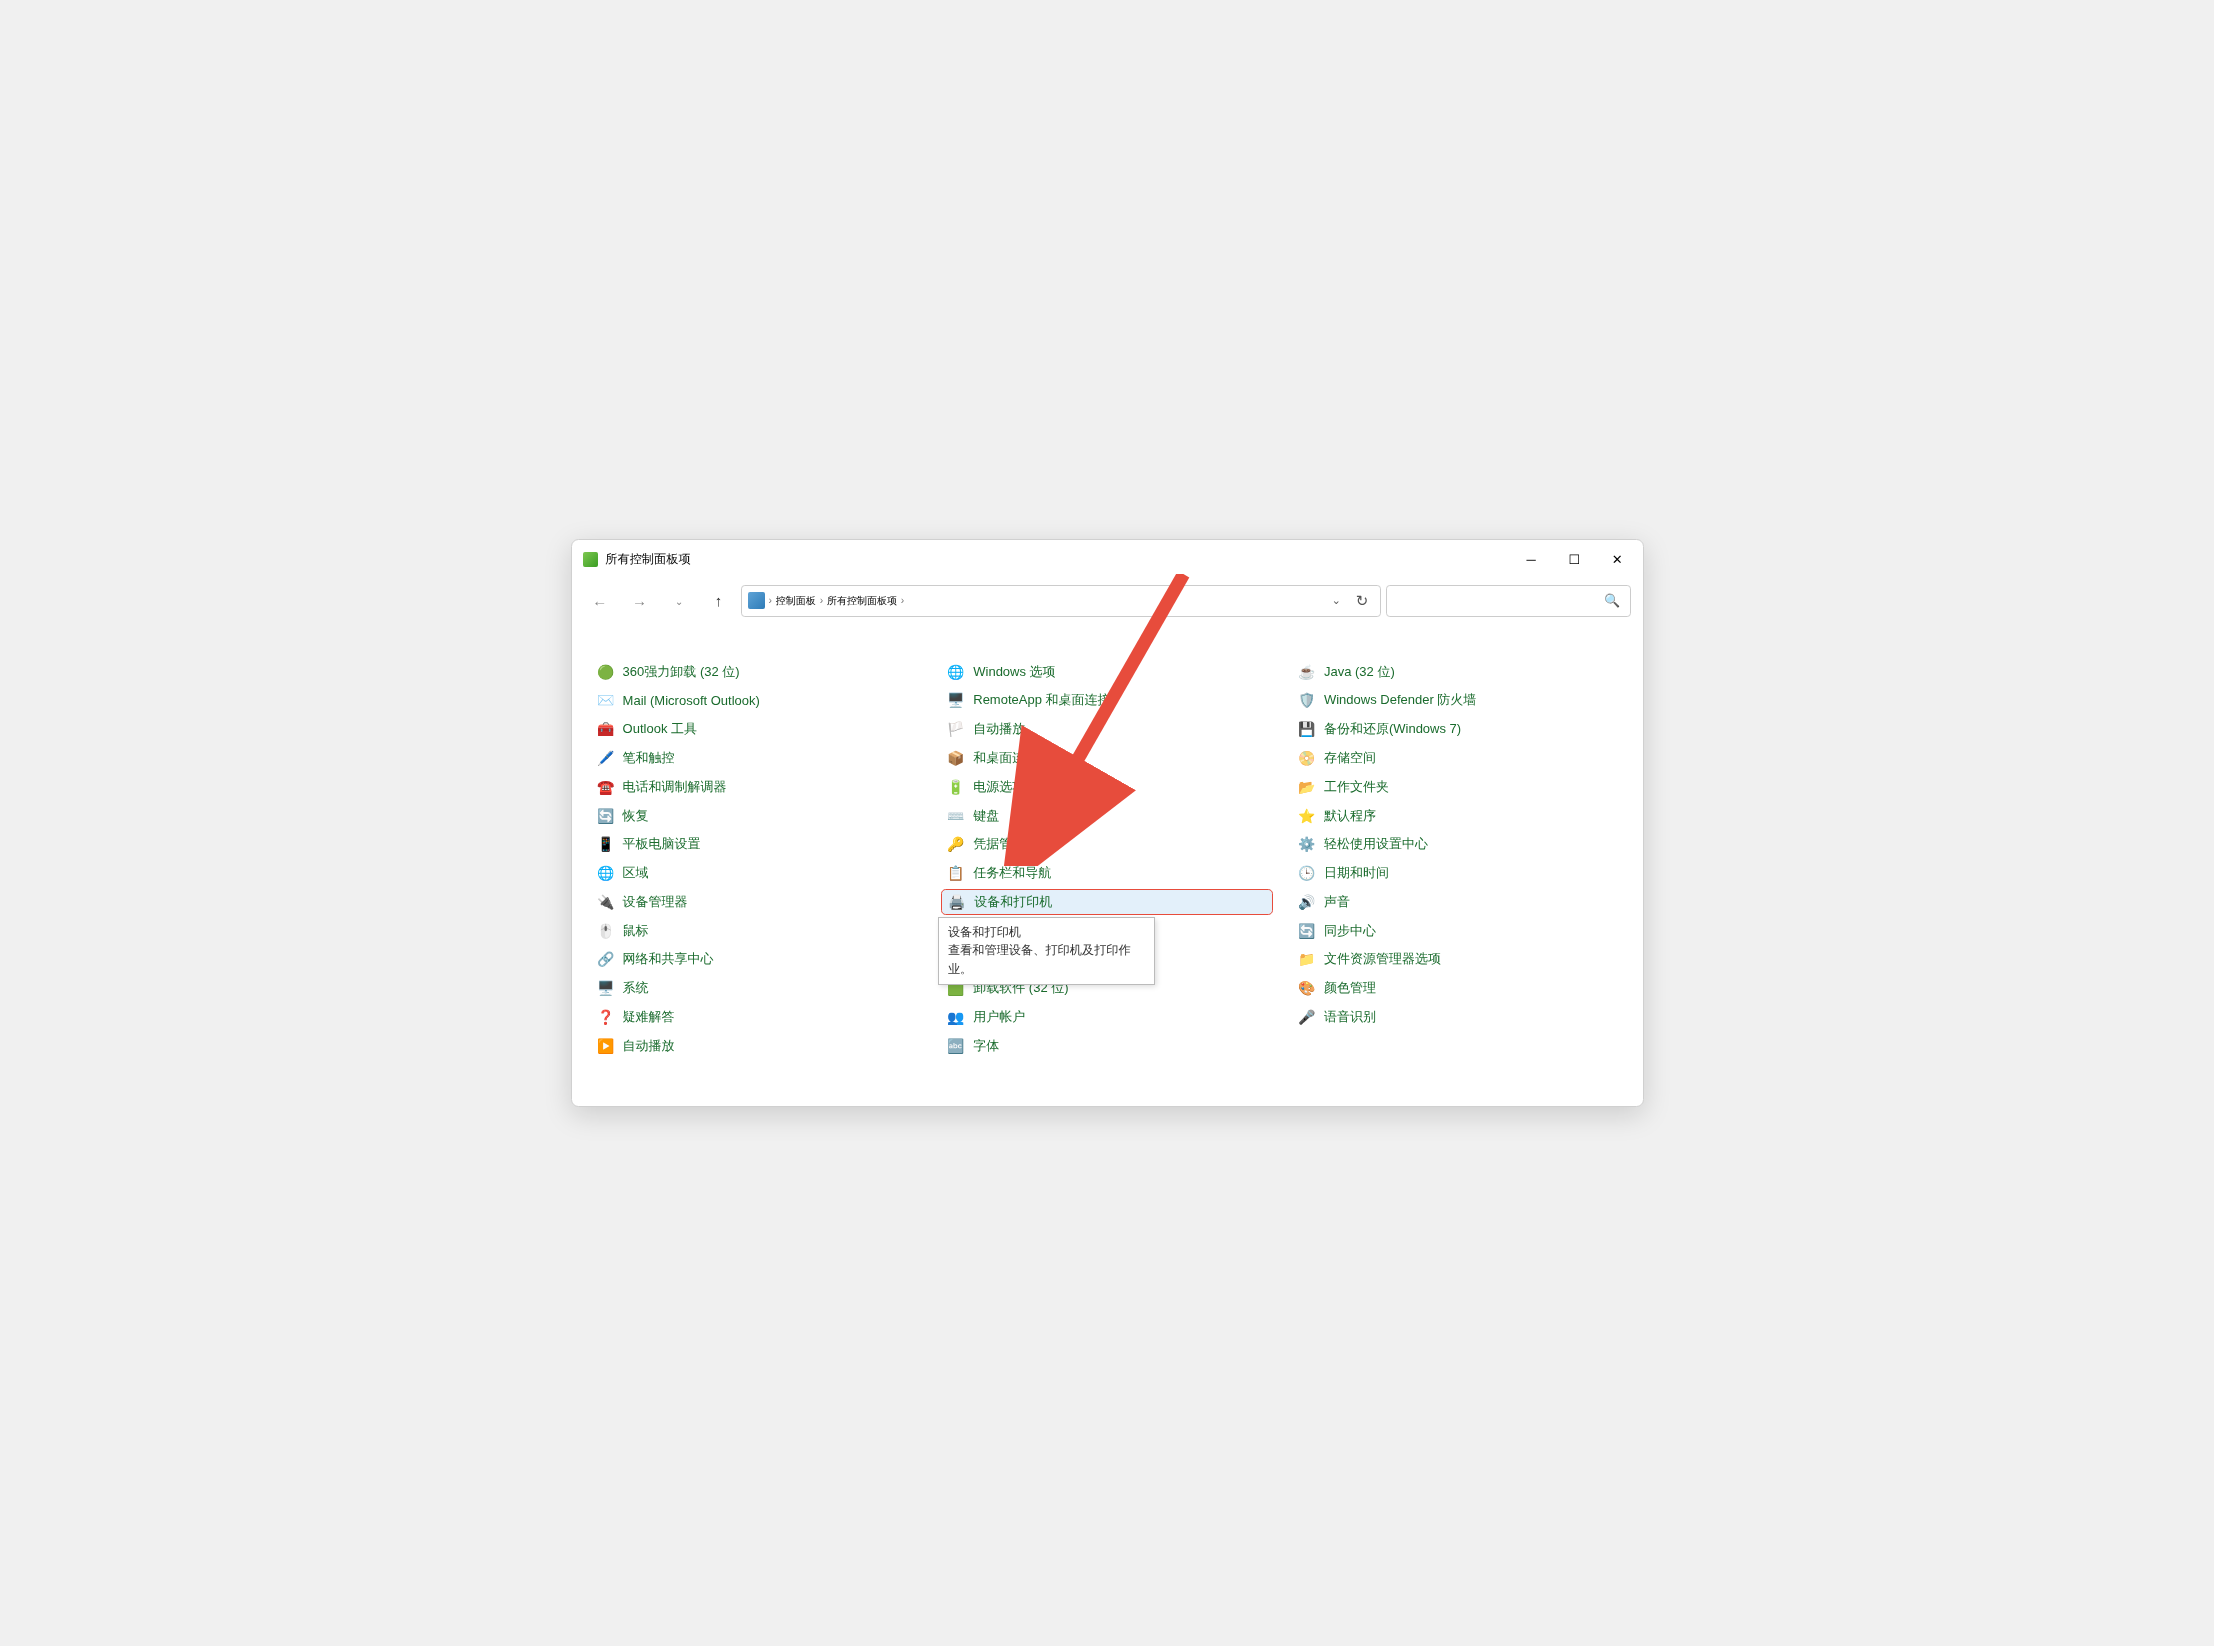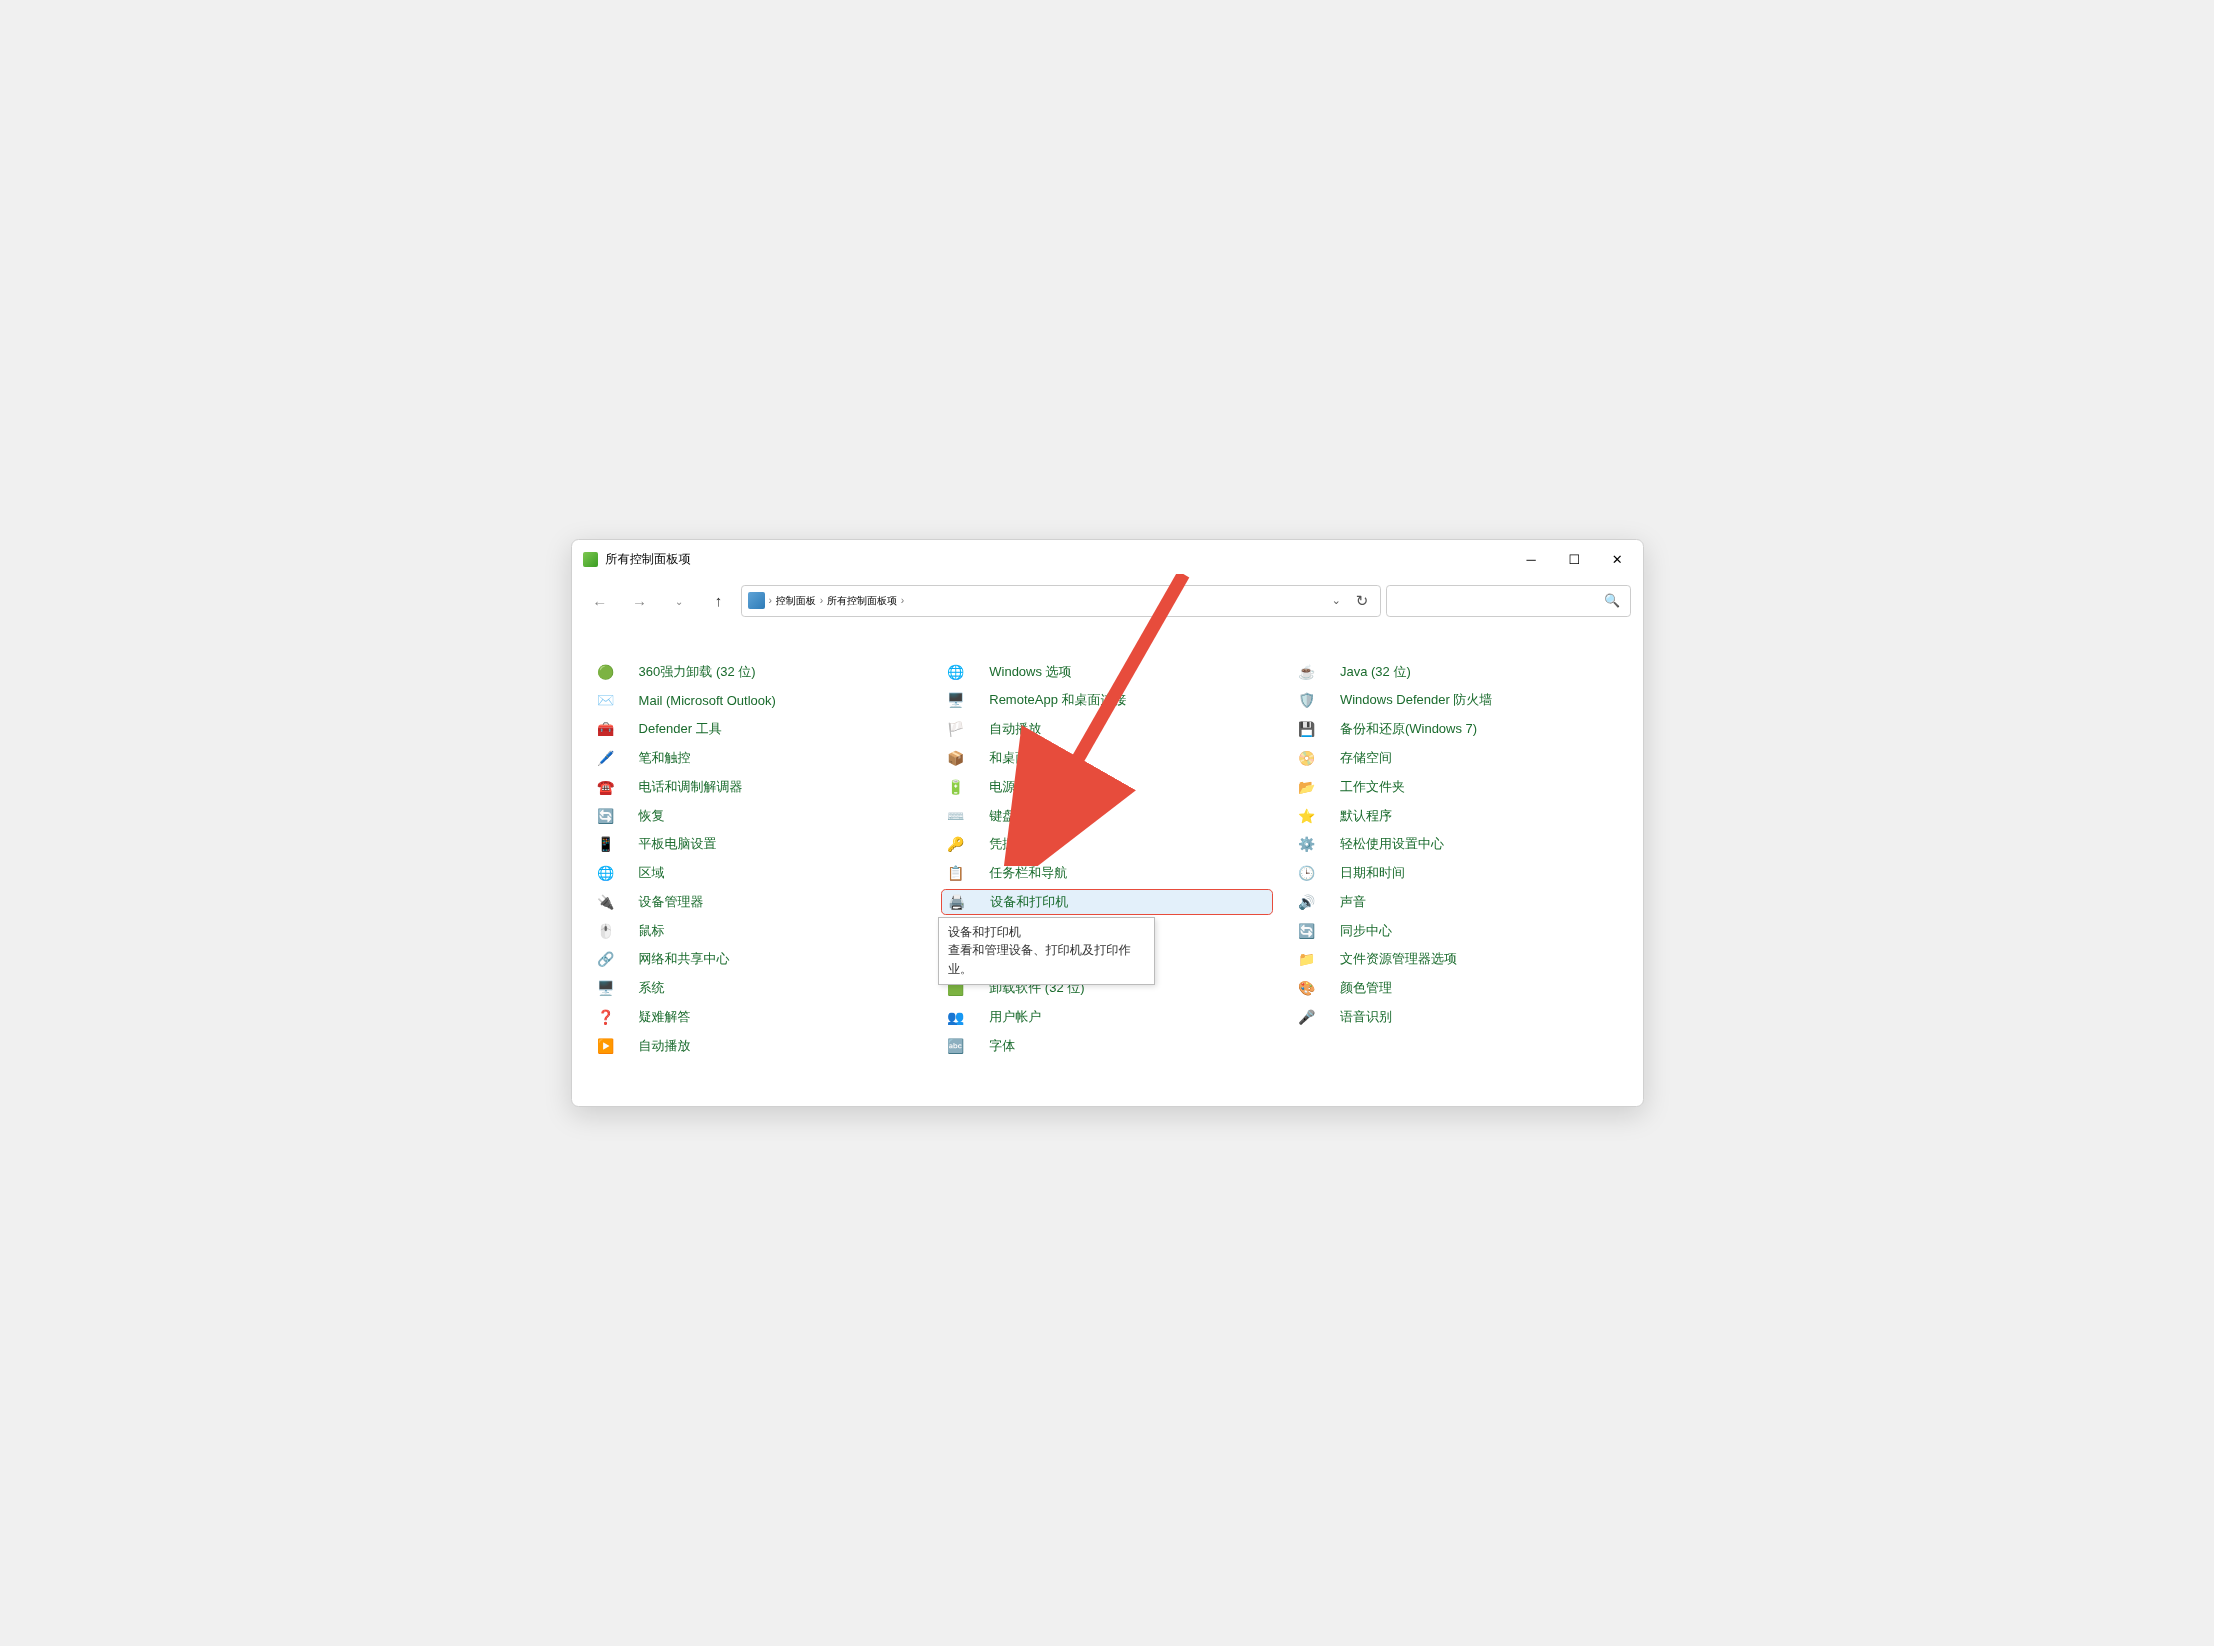--- a/index.html
+++ b/index.html
@@ -124,21 +124,21 @@
       background: #e3f0fa;
       border: 1.9px solid #e74c3c;
       border-radius: 4.7px;
     }
     .icn {
       width: 19px; height: 19px;
       display: flex; align-items: center; justify-content: center;
       font-size: 14px;
       flex-shrink: 0;
     }
-    .item-label { white-space: nowrap; margin-left: 16px; }
+    .item-label { white-space: nowrap; }
     .tooltip {
       position: absolute;
       background: #fff;
       border: 0.9px solid #bbb;
       padding: 5.6px 9.4px;
       font-size: 12.2px;
       color: #333;
       box-shadow: 1.9px 1.9px 5.6px rgba(0,0,0,0.15);
       z-index: 20;
       line-height: 1.5;
@@ -195,21 +195,21 @@
           <div class="item">
             <span class="icn">🟢</span>
             <span class="item-label">360强力卸载 (32 位)</span>
           </div>
           <div class="item">
             <span class="icn">✉️</span>
             <span class="item-label">Mail (Microsoft Outlook)</span>
           </div>
           <div class="item">
             <span class="icn">🧰</span>
-            <span class="item-label">Defender 工具</span>
+            <span class="item-label">Outlook 工具</span>
           </div>
           <div class="item">
             <span class="icn">🖊️</span>
             <span class="item-label">笔和触控</span>
           </div>
           <div class="item">
             <span class="icn">☎️</span>
             <span class="item-label">电话和调制解调器</span>
           </div>
           <div class="item">

